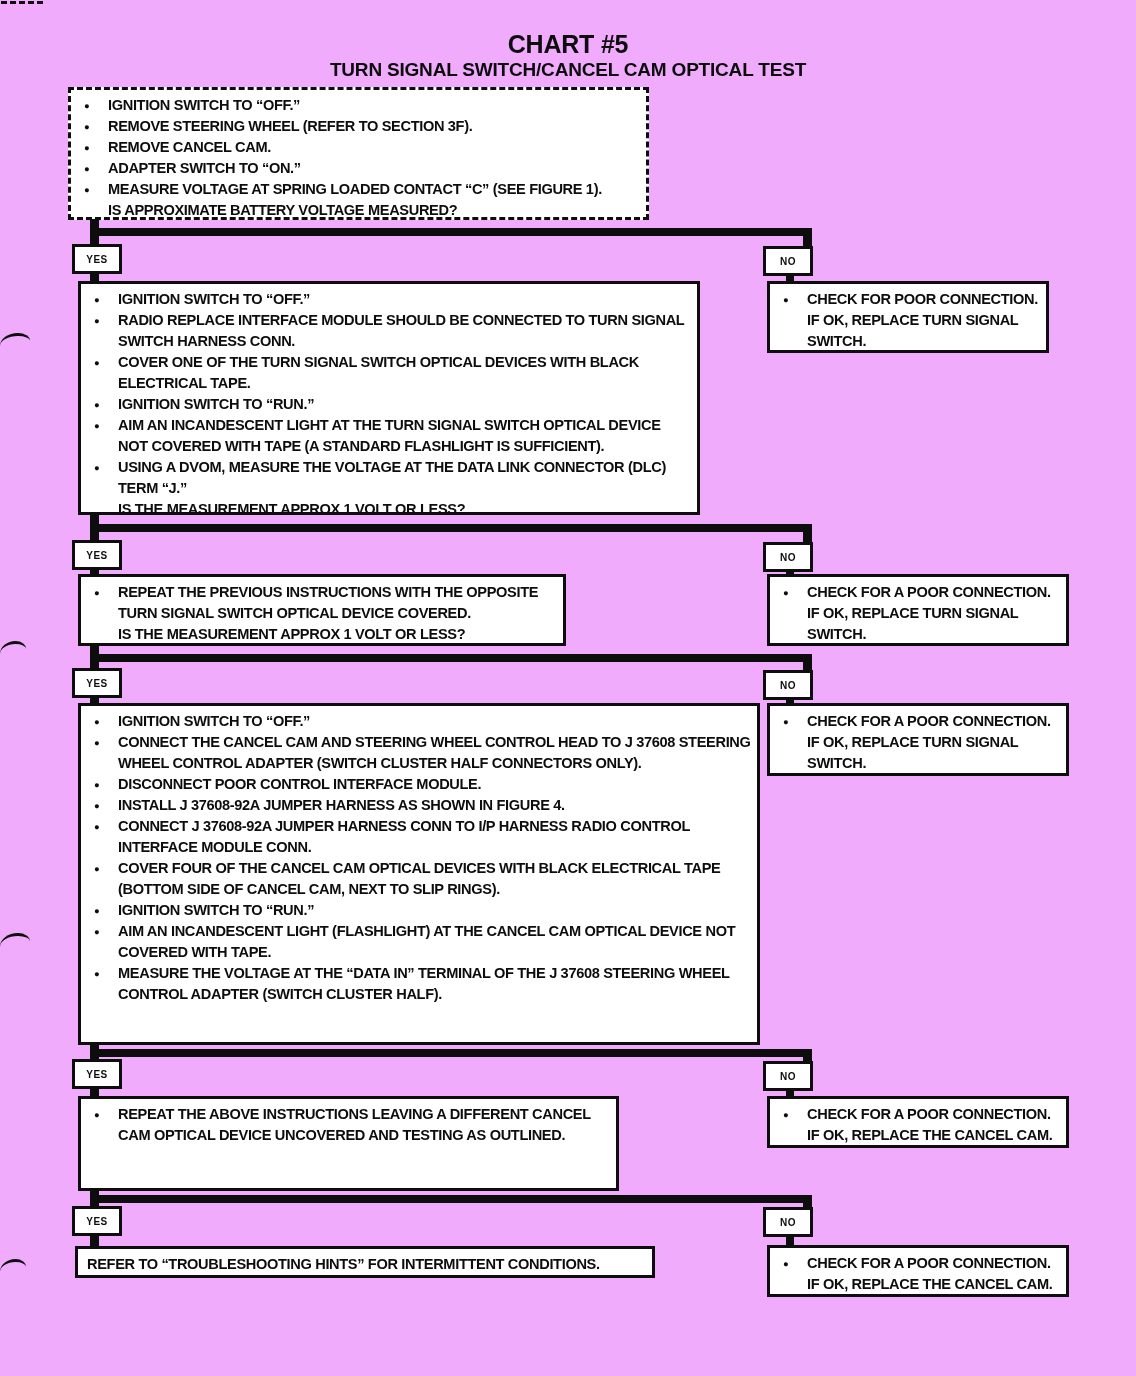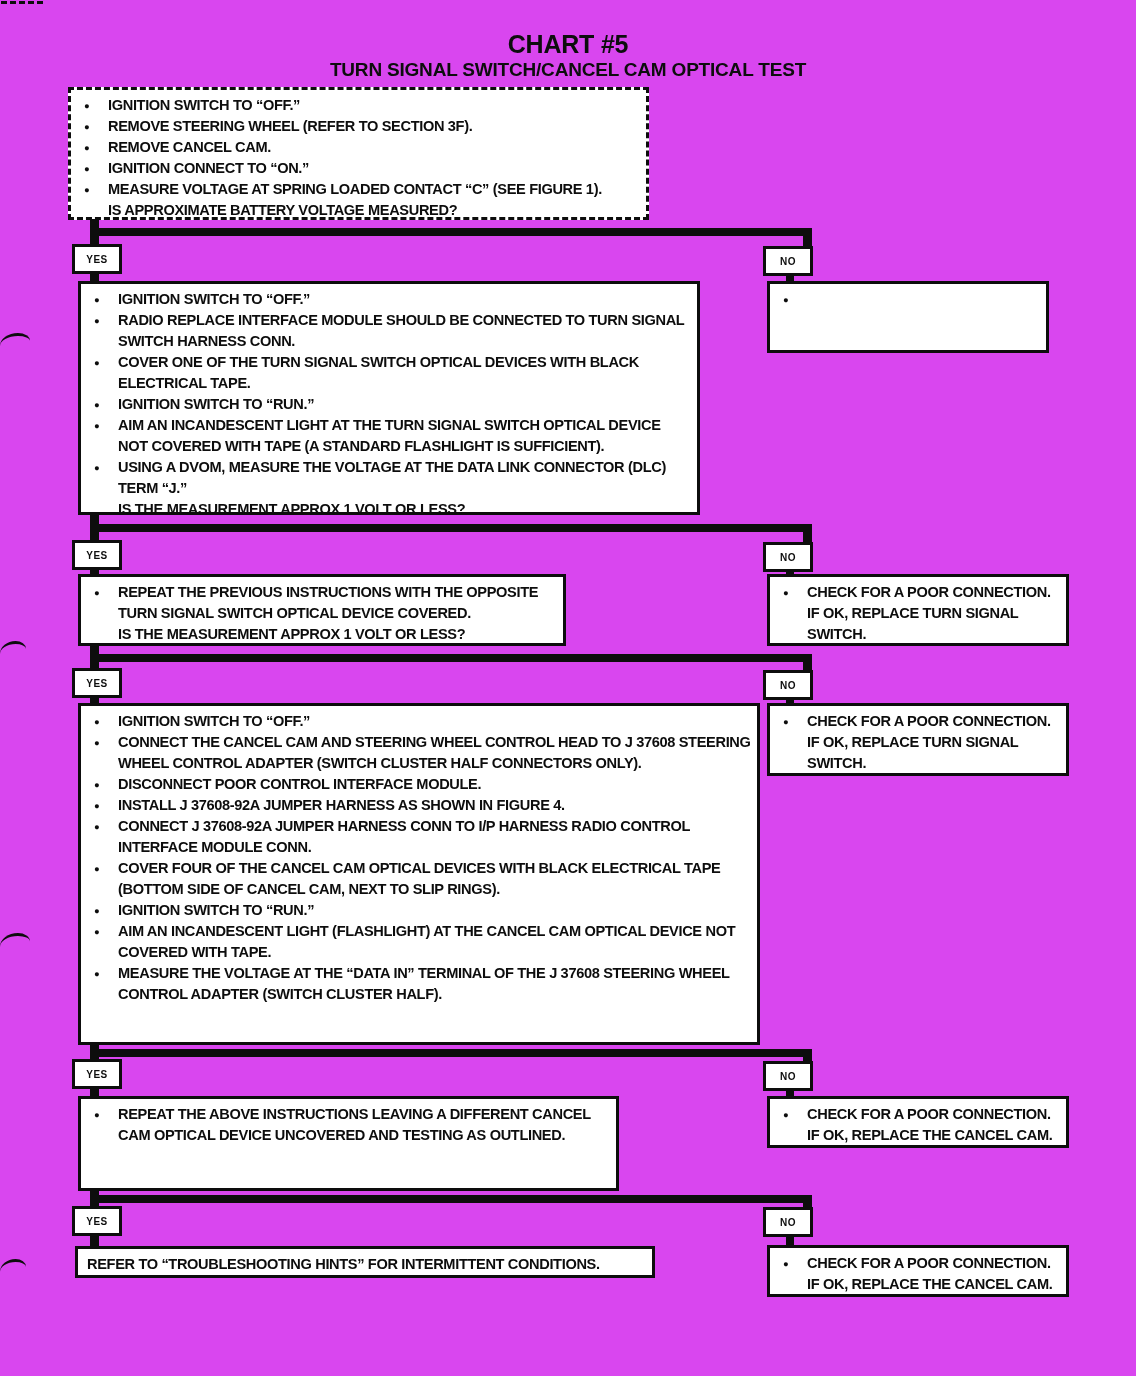--- a/index.html
+++ b/index.html
@@ -1,17 +1,17 @@
 <!DOCTYPE html>
 <html><head>
 <meta charset="utf-8">
 <style>
   html,body { margin:0; padding:0; background:#ffffff; }
   #page {
-    position:relative; width:1136px; height:1376px; background:#d946ef;
+    position:relative; width:1136px; height:1376px; background:#f0abfc;
     font-family:"Liberation Sans", sans-serif; color:#0d0d0d; overflow:hidden;
   }
   .hdr { position:absolute; left:0; right:0; text-align:center; font-weight:700; letter-spacing:-0.2px; }
   #title { top:30px; font-size:25px; }
   #subtitle { top:59px; font-size:19px; }
 
   .box {
     position:absolute; box-sizing:border-box; background:#ffffff;
     border:3px solid #0d0d0d;
     font-weight:700; font-size:14.6px; line-height:21px; letter-spacing:-0.35px;
@@ -56,40 +56,41 @@
     <div class="li">
         <span class="b">●</span>
         <span class="t">REMOVE STEERING WHEEL (REFER TO SECTION 3F).</span>
       </div>
     <div class="li">
         <span class="b">●</span>
         <span class="t">REMOVE CANCEL CAM.</span>
       </div>
     <div class="li">
         <span class="b">●</span>
-        <span class="t">IGNITION CONNECT TO “ON.”</span>
+        <span class="t">ADAPTER SWITCH TO “ON.”</span>
       </div>
     <div class="li">
         <span class="b">●</span>
         <span class="t">MEASURE VOLTAGE AT SPRING LOADED CONTACT “C” (SEE FIGURE 1).</span>
       </div>
     <div class="q">IS APPROXIMATE BATTERY VOLTAGE MEASURED?</div>
   </div>
 
   <div class="vline" style="left:90px;top:219px;width:9px;height:26px;"></div>
   <div class="hline" style="left:90px;top:228px;width:722px;height:8px;"></div>
   <div class="vline" style="left:803px;top:236px;width:9px;height:11px;"></div>
   <div class="tag" style="left:72px;top:244px;">YES</div>
   <div class="vline" style="left:90px;top:274px;width:9px;height:8px;"></div>
   <div class="tag" style="left:763px;top:246px;">NO</div>
   <div class="vline" style="left:786px;top:276px;width:8px;height:6px;"></div>
 
   <div class="box content" style="left:767px;top:281px;width:282px;height:72px;">
     <div class="li">
         <span class="b">●</span>
+        <span class="t">CHECK FOR POOR CONNECTION. IF OK, REPLACE TURN SIGNAL SWITCH.</span>
       </div>
   </div>
 
   <div class="box content" style="left:78px;top:281px;width:622px;height:234px;">
     <div class="li">
         <span class="b">●</span>
         <span class="t">IGNITION SWITCH TO “OFF.”</span>
       </div>
     <div class="li">
         <span class="b">●</span>

